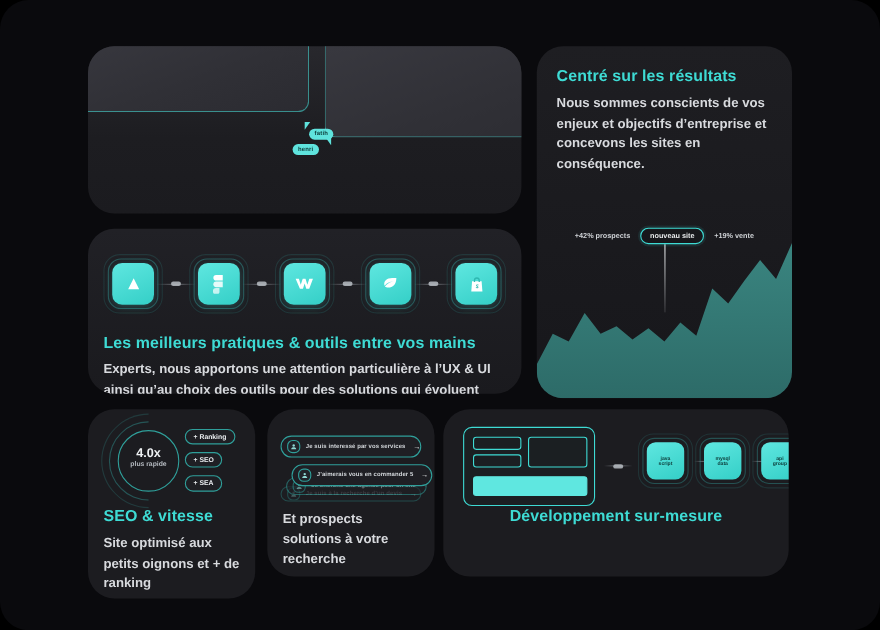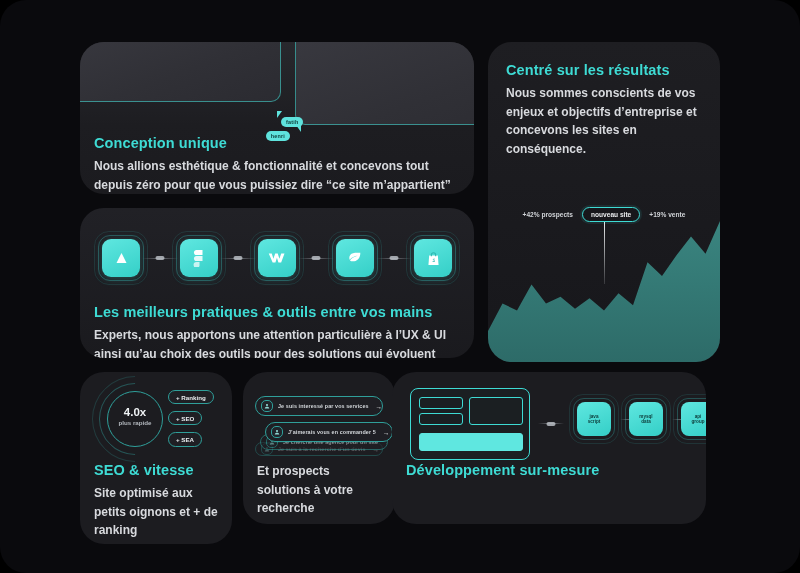--- a/index.html
+++ b/index.html
@@ -120,21 +120,21 @@
     border-radius:9px;
     background:linear-gradient(155deg,#5fe7e0 0%,#34cfc7 100%);
     display:flex; align-items:center; justify-content:center;
     box-shadow:0 2px 8px rgba(62,219,212,.25);
   }
   .tool-chip svg { display:block; }
 
   
   #card-seo   { left:80px;  top:372px; width:152px; height:172px; background:#1c1c20; }
   #card-leads { left:243px; top:372px; width:152px; height:152px; background:#1c1c20; }
-  #card-dev   { left:392px; top:372px; width:314px; height:152px; background:#1c1c20; }
+  #card-dev   { left:403px; top:372px; width:314px; height:152px; background:#1c1c20;text-align:center; }
 
   
   .gauge-wrap { position:absolute; left:14px; top:14px; width:72px; height:66px; }
   .gauge-ring {
     position:absolute; left:13px; top:5px; width:56px; height:56px;
     border-radius:50%; border:1.4px solid #2f9f9a;
   }
   .gauge-arc {
     position:absolute; border-radius:50%;
     border:1.2px solid rgba(62,219,212,.30);
@@ -218,24 +218,20 @@
 
     <div class="cursor" id="cursor-fatih">
       <div class="arrow"></div>
       <div class="tag">fatih</div>
     </div>
     <div class="cursor" id="cursor-henri">
       <div class="arrow flip"></div>
       <div class="tag">henri</div>
     </div>
 
-    <div class="card-body" style="top:93px;">
-      <div class="c-title">Conception unique</div>
-      <div class="c-desc">Nous allions esthétique &amp; fonctionnalité et concevons tout depuis zéro pour que vous puissiez dire “ce site m’appartient” fièrement et sereinement.</div>
-    </div>
   </div>
 
   <div class="card" id="card-results">
     <div class="card-body" style="top:20px;left:18px;right:18px;">
       <div class="c-title">Centré sur les résultats</div>
       <div class="c-desc">Nous sommes conscients de vos enjeux et objectifs d’entreprise et concevons les sites en conséquence.</div>
     </div>
 
     <svg id="chart-svg" viewBox="0 0 232 180" preserveAspectRatio="none">
       <defs>

